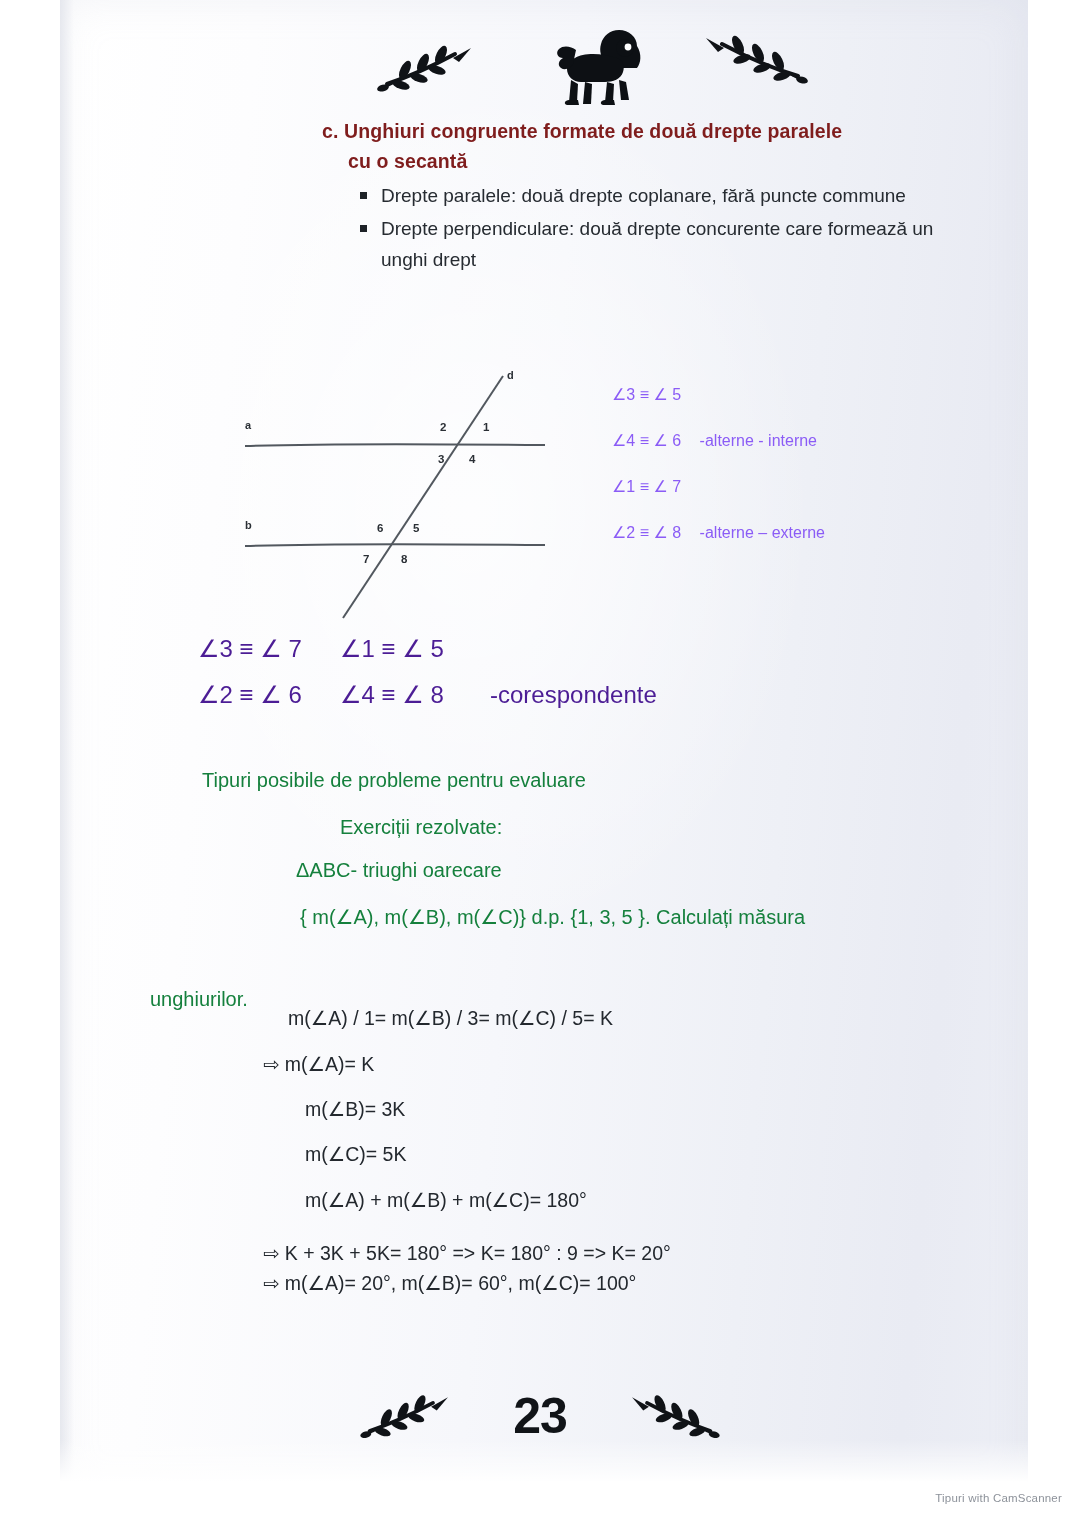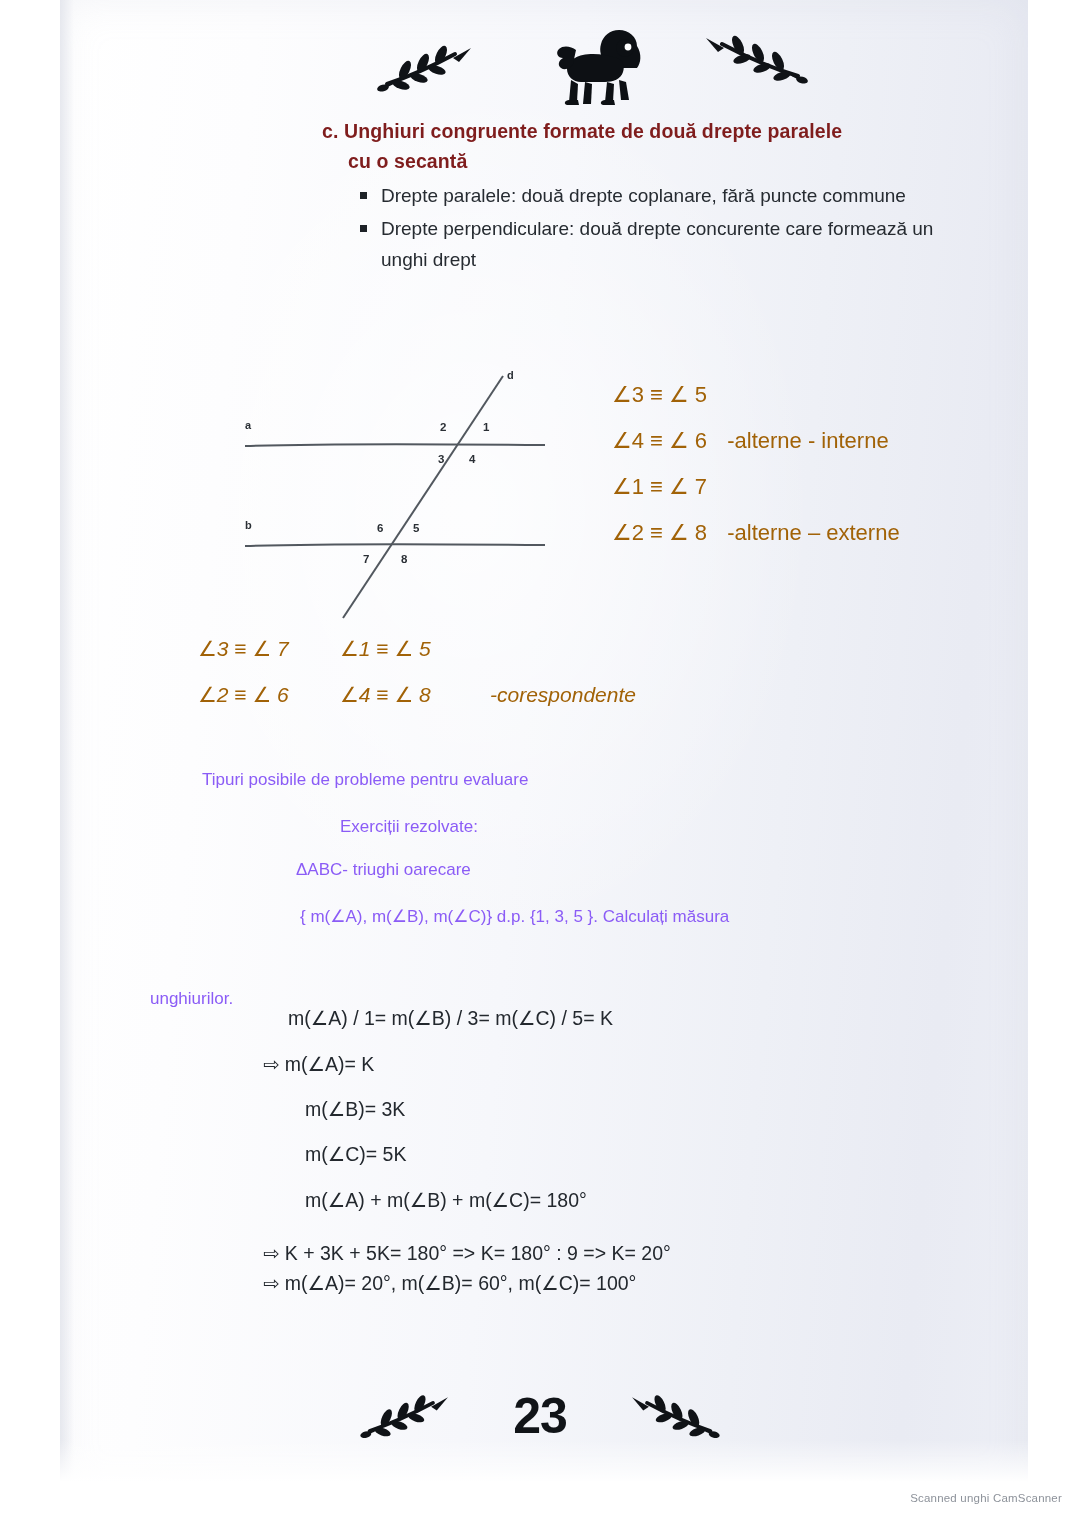--- a/index.html
+++ b/index.html
@@ -41,28 +41,28 @@
   .bullet-list{position:absolute;}
   .bullet-item{
     display:flex;font-size:19px;line-height:31px;color:#262b31;
     margin-bottom:2px;
   }
   .bullet-sq{
     flex:0 0 auto;width:7px;height:7px;background:#1d2227;
     margin:12px 14px 0 0;
   }
   .bullet-text{flex:1 1 auto;}
-  .para{position:absolute;font-size:17px;line-height:30px;color:#8b5cf6;}
+  .para{position:absolute;font-size:20px;line-height:30px;color:#15803d;}
   .eq{position:absolute;font-size:19.5px;line-height:30px;color:#23282e;white-space:nowrap;margin-top:25px;}
   
   .cong-right{position:absolute;}
-  .cong-right .row{font-size:22px;line-height:46px;white-space:nowrap;color:#a16207;}
+  .cong-right .row{font-size:16px;line-height:46px;white-space:nowrap;color:#8b5cf6;}
   .cong-right .tag{margin-left:14px;}
   .cong-bottom{position:absolute;}
-  .cong-bottom .row{display:flex;font-size:21px;line-height:46px;color:#a16207;white-space:nowrap;font-style:italic;}
+  .cong-bottom .row{display:flex;font-size:24px;line-height:46px;color:#4c1d95;white-space:nowrap;}
   .cong-bottom .c1{width:142px;}
   .cong-bottom .c2{width:150px;}
   
   #figure{position:absolute;}
   .fig-label{
     position:absolute;font-size:11px;font-weight:bold;color:#2a2f35;
     line-height:11px;
   }
   .fig-num{
     position:absolute;font-size:11.5px;font-weight:bold;color:#2a2f35;
@@ -254,13 +254,13 @@
       <ellipse cx="62" cy="32" rx="9" ry="4" transform="rotate(18 62 32)"></ellipse>
       <ellipse cx="30" cy="32" rx="4.6" ry="10" transform="rotate(26 30 32)"></ellipse>
       <ellipse cx="48" cy="25" rx="4.6" ry="10" transform="rotate(26 48 25)"></ellipse>
       <ellipse cx="66" cy="17" rx="4.6" ry="10" transform="rotate(26 66 17)"></ellipse>
       <path d="M78 20 L96 10 L84 24 Z"></path>
     </g>
   </svg>
 </div>
 
 <div id="page-bottom-fade"></div>
-<div id="camscanner">Scanned unghi CamScanner</div>
+<div id="camscanner">Tipuri with CamScanner</div>
 
 </body></html>

